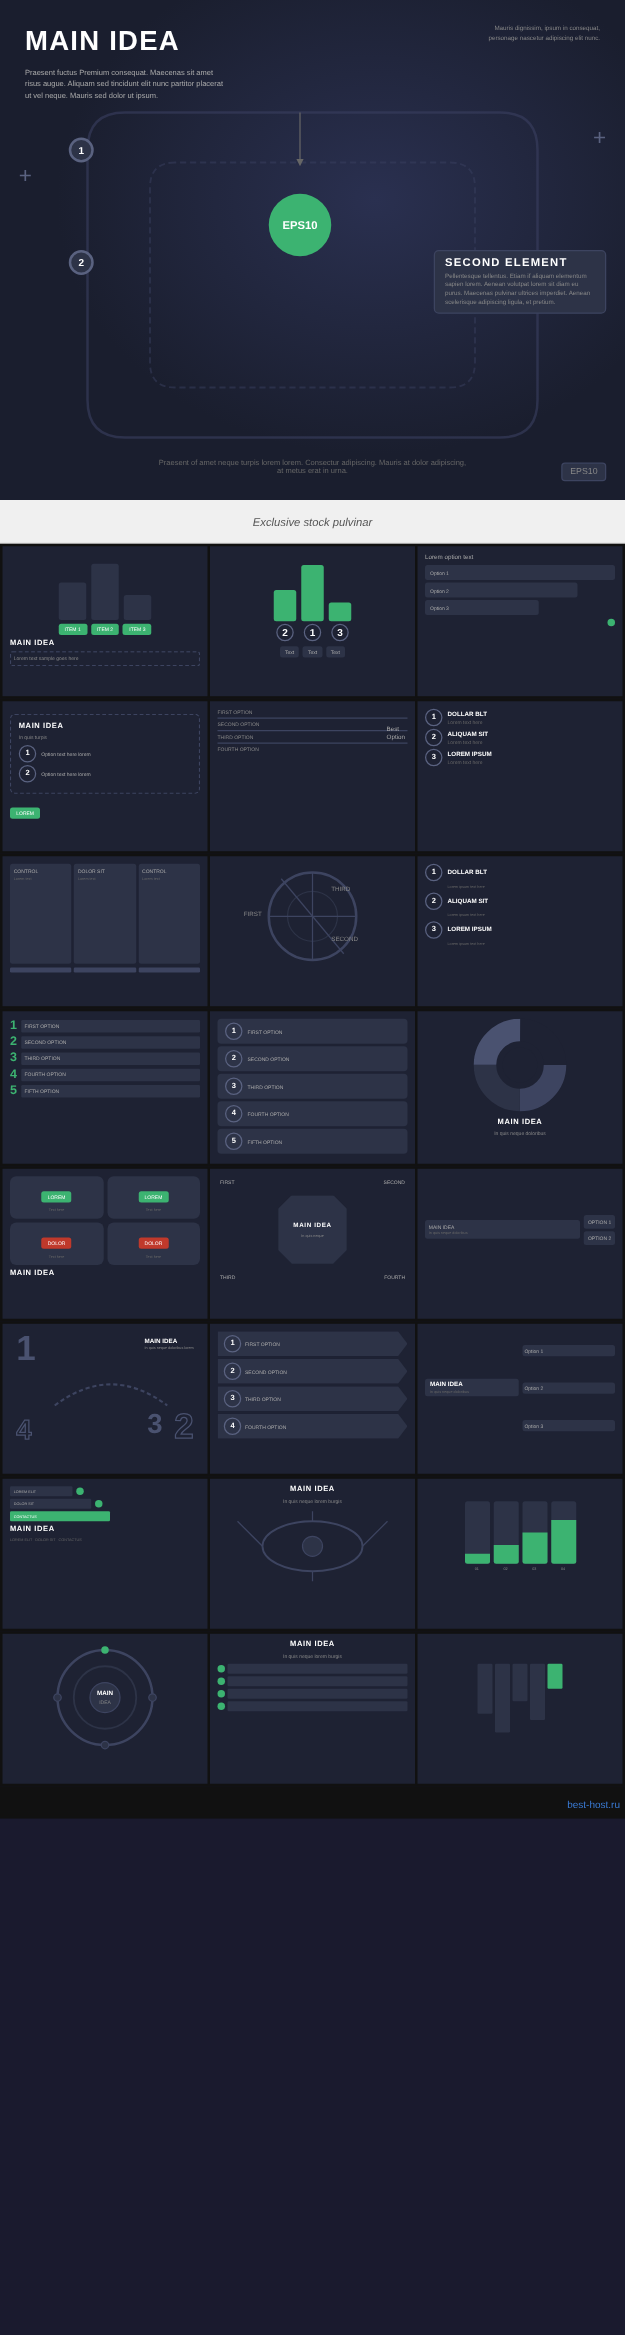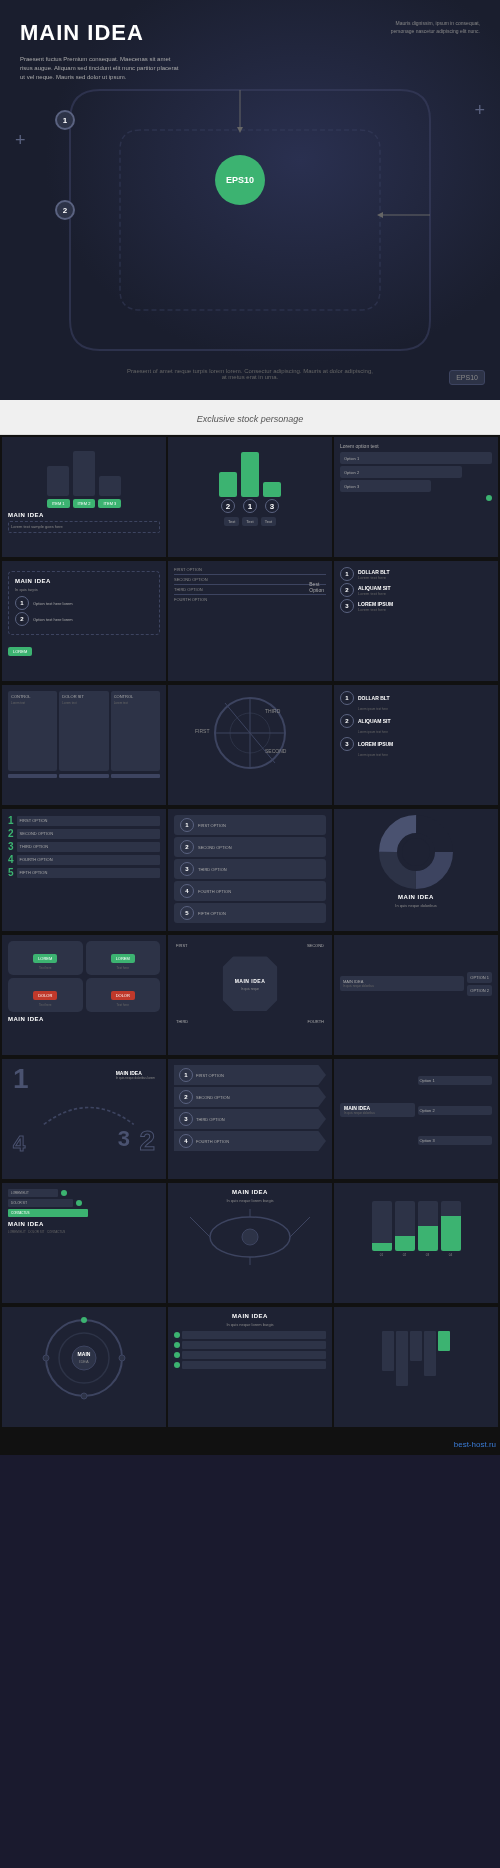--- a/index.html
+++ b/index.html
@@ -318,31 +318,35 @@
 
   <div style="position:absolute;top:200px;left:55px;display:flex;align-items:center;gap:4px;">
     <div class="num-circle">2</div>
   </div>
 
 
   <div class="green-circle">
     <span>EPS10</span>
   </div>
 
+  <div class="element-box" style="position:absolute;top:200px;right:15px;max-width:160px;">
+    <div class="element-label">SECOND ELEMENT</div>
+    <div class="element-desc">Pellentesque tellentus. Etiam if aliquam elementum sapien lorem. Aenean volutpat lorem sit diam eu purus. Maecenas pulvinar ultrices imperdiet. Aenean scelerisque adipiscing ligula, et pretium.</div>
+  </div>
 
   <div class="plus-icon" style="top:130px;left:15px;">+</div>
   <div class="plus-icon" style="top:100px;right:15px;">+</div>
 
   <div class="bottom-label">Praesent of amet neque turpis lorem lorem. Consectur adipiscing. Mauris at dolor adipiscing, at metus erat in urna.</div>
 
   <div class="eps-badge">EPS10</div>
 </div>
 
 <div class="title-banner">
-  <span>Exclusive stock personage</span>
+  <span>Exclusive stock pulvinar</span>
 </div>
 
 <div class="templates-grid">
 
   <div class="template-cell">
     <div style="display:flex;gap:3px;height:65px;align-items:flex-end;justify-content:center;margin-bottom:4px;">
       <div style="display:flex;flex-direction:column;align-items:center;gap:1px;">
         <div style="width:22px;height:30px;background:#2d3347;border-radius:2px;"></div>
         <div class="tpl-green-btn">ITEM 1</div>
       </div>

